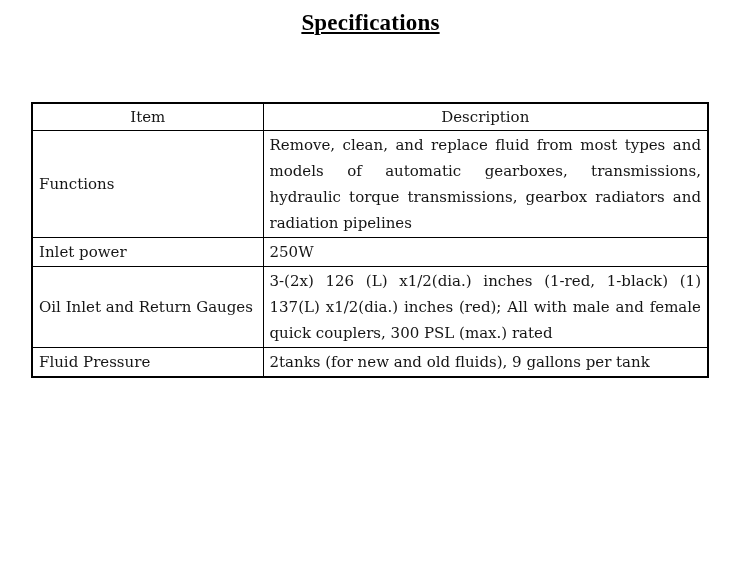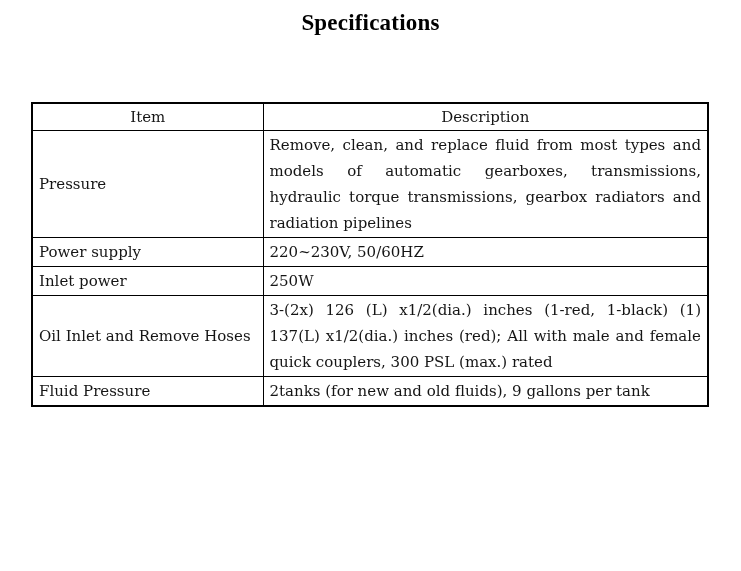--- a/index.html
+++ b/index.html
@@ -18,20 +18,21 @@
   }
   .title {
     margin: 8px 0 0 0;
     text-align: center;
     font-family: "Liberation Serif", serif;
     font-weight: bold;
     font-size: 23px;
     line-height: 30px;
     color: #000000;
     letter-spacing: 0.2px;
+    text-decoration: underline;
   }
   table.spec-table {
     border-collapse: collapse;
     table-layout: fixed;
     width: 676px;
     margin: 64px 0 0 31px;
     border: 2px solid #000000;
     background: #ffffff;
   }
   table.spec-table th,
@@ -76,33 +77,29 @@
       <col style="width:445px">
     </colgroup>
     <thead>
       <tr>
         <th>Item</th>
         <th>Description</th>
       </tr>
     </thead>
     <tbody>
       <tr>
-        <td class="item-cell">Pressure</td>
+        <td class="item-cell">Functions</td>
         <td class="desc-cell">Remove, clean, and replace fluid from most types and models of automatic gearboxes, transmissions, hydraulic torque transmissions, gearbox radiators and radiation pipelines</td>
-      </tr>
-      <tr>
-        <td class="item-cell">Power supply</td>
-        <td class="desc-cell">220~230V, 50/60HZ</td>
       </tr>
       <tr>
         <td class="item-cell">Inlet power</td>
         <td class="desc-cell">250W</td>
       </tr>
       <tr>
-        <td class="item-cell">Oil Inlet and Remove Hoses</td>
+        <td class="item-cell">Oil Inlet and Return Gauges</td>
         <td class="desc-cell">3-(2x) 126 (L) x1/2(dia.) inches (1-red, 1-black) (1) 137(L) x1/2(dia.) inches (red); All with male and female quick couplers, 300 PSL (max.) rated</td>
       </tr>
       <tr>
         <td class="item-cell">Fluid Pressure</td>
         <td class="desc-cell">2tanks (for new and old fluids), 9 gallons per tank</td>
       </tr>
     </tbody>
   </table>
 
 </div>

